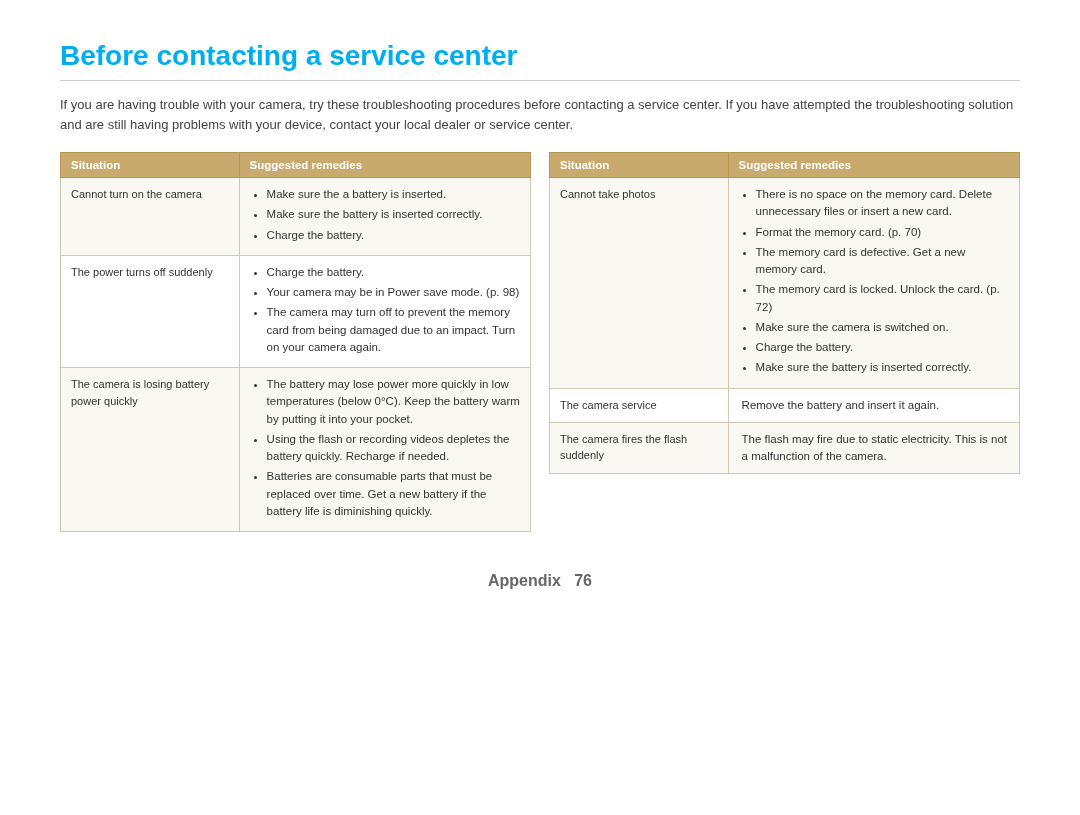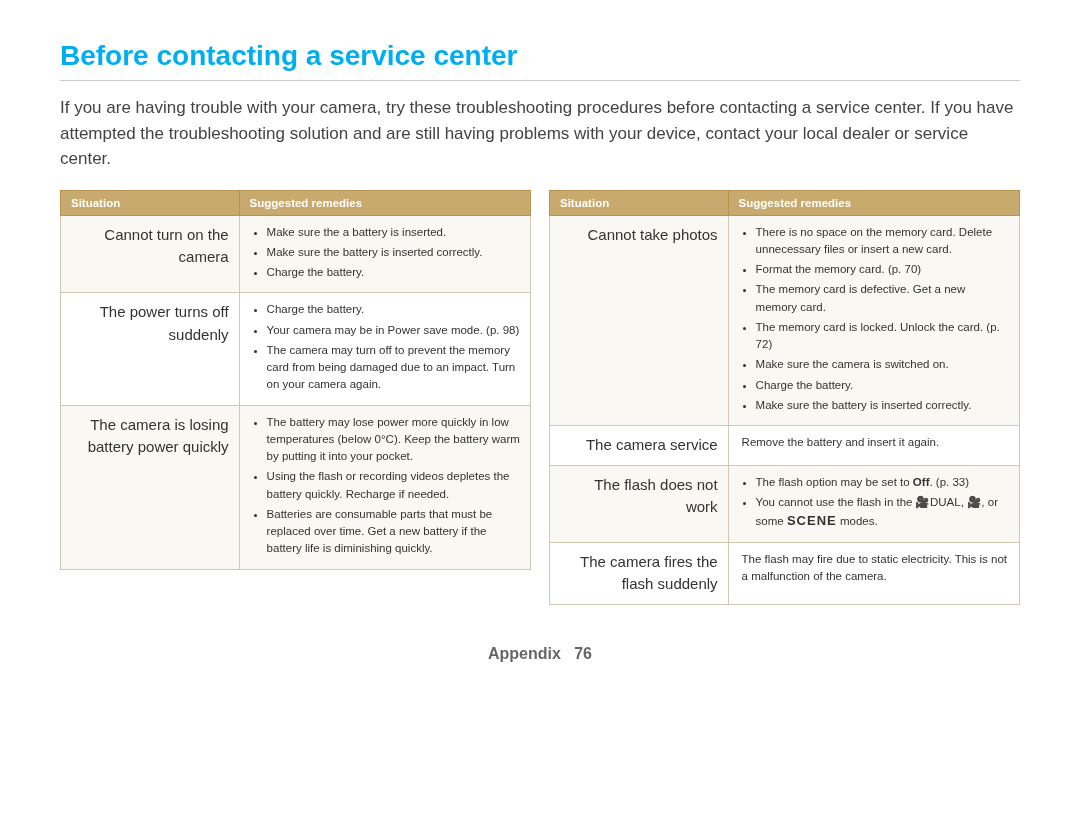--- a/index.html
+++ b/index.html
@@ -14,21 +14,21 @@
     }
     h1 {
       color: #00aeef;
       font-size: 28px;
       font-weight: bold;
       border-bottom: 1px solid #ccc;
       padding-bottom: 8px;
       margin-bottom: 14px;
     }
     .intro {
-      font-size: 17px;
+      font-size: 13px;
       color: #444;
       line-height: 1.5;
       margin-bottom: 18px;
     }
     .tables-wrapper {
       display: flex;
       gap: 18px;
       align-items: flex-start;
     }
     .table-half {
@@ -54,23 +54,22 @@
       line-height: 1.5;
     }
     tbody tr:nth-child(odd) td {
       background-color: #faf8f2;
     }
     tbody tr:nth-child(even) td {
       background-color: #ffffff;
     }
     .situation-cell {
       width: 38%;
-      font-size: 15px;
+      font-size: 11px;
       color: #333;
-      text-align: right;
     }
     .remedies-cell {
       width: 62%;
       padding-left: 13px;
     }
     .remedies-cell ul {
       padding-left: 14px;
     }
     .remedies-cell ul li {
       margin-bottom: 3px;
@@ -156,29 +155,20 @@
                 <li>Charge the battery.</li>
                 <li>Make sure the battery is inserted correctly.</li>
               </ul>
             </td>
           </tr>
           <tr>
             <td class="situation-cell">The camera service</td>
             <td class="remedies-cell">Remove the battery and insert it again.</td>
           </tr>
           <tr>
-            <td class="situation-cell">The flash does not work</td>
-            <td class="remedies-cell">
-              <ul>
-                <li>The flash option may be set to <strong>Off</strong>. (p. 33)</li>
-                <li>You cannot use the flash in the 🎥DUAL, 🎥, or some <strong><span style="font-size:13px;letter-spacing:1px;">SCENE</span></strong> modes.</li>
-              </ul>
-            </td>
-          </tr>
-          <tr>
             <td class="situation-cell">The camera fires the flash suddenly</td>
             <td class="remedies-cell">The flash may fire due to static electricity. This is not a malfunction of the camera.</td>
           </tr>
         </tbody>
     </table>
   </div>
 </div>
 
 <div class="footer">
   <span>Appendix</span>

